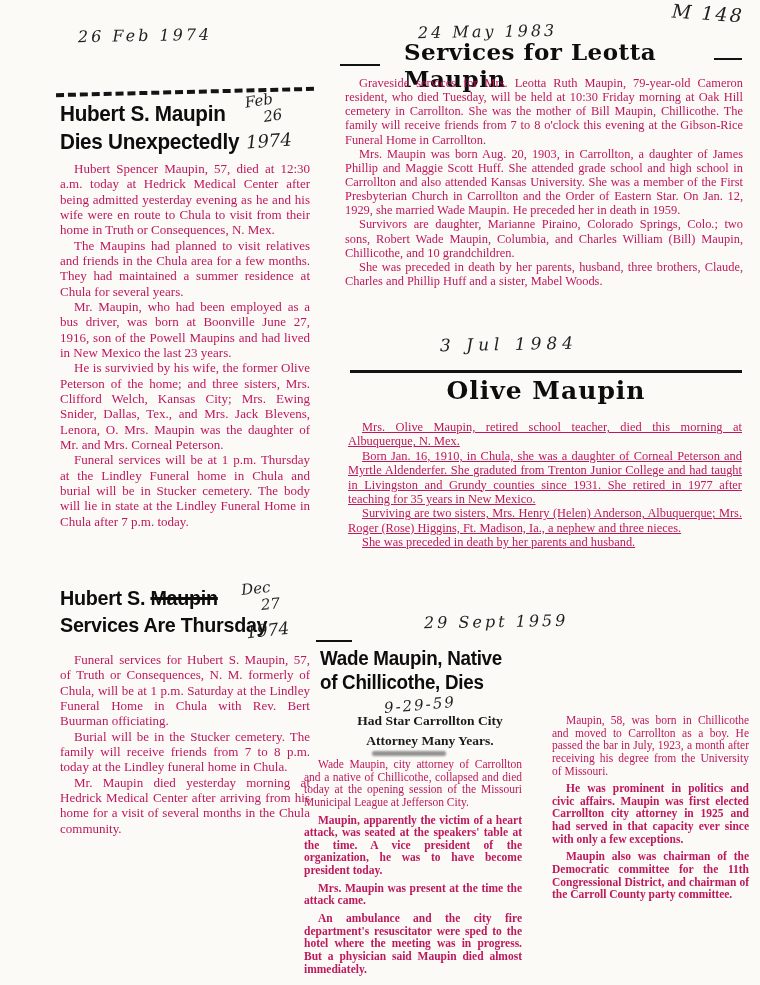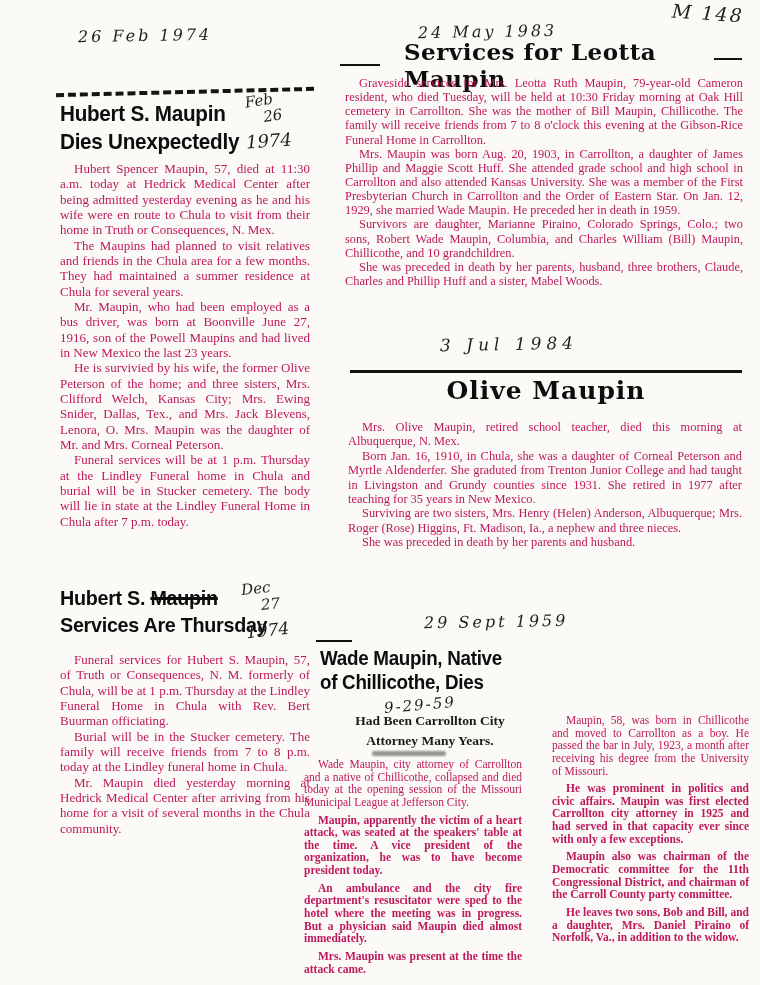--- a/index.html
+++ b/index.html
@@ -43,21 +43,21 @@
               font-family:"DejaVu Serif",serif;font-weight:700;font-size:25px;color:#0d0d0d;
               letter-spacing:1px;}
   .wade-subhead{position:absolute;left:324px;top:711px;width:212px;text-align:center;
                 font-weight:700;font-size:13.5px;line-height:1.5;color:#1a1a1a;}
   
   .col{position:absolute;text-align:justify;color:#be185d;}
   .col p{margin:0;text-indent:14px;}
   .h1-body{left:60px;top:161px;width:250px;font-size:13px;line-height:1.18;}
   .h2-body{left:60px;top:652px;width:250px;font-size:13px;line-height:1.18;}
   .leotta-body{left:345px;top:76px;width:398px;font-size:12.4px;line-height:1.14;}
-  .olive-body{left:348px;top:420px;width:394px;font-size:12.4px;line-height:1.16;}
+  .olive-body{left:348px;top:420px;width:394px;font-size:12.4px;line-height:1.16;text-decoration:underline;}
   .wade-col{font-size:11.5px;line-height:1.1;}
   .wade-col p + p{margin-top:5px;font-weight:bold;}
   .wade-col1{left:304px;top:758px;width:218px;}
   .wade-col2{left:552px;top:678px;width:197px;margin-top:36px;}
 </style>
 </head>
 <body>
 
 <div class="page">
 
@@ -71,42 +71,42 @@
     <div>Hubert S. Maupin</div>
     <div>Dies Unexpectedly</div>
   </div>
   <div class="hw hw-feb">
     <div class="d1">Feb</div>
     <div class="d2">26</div>
   </div>
   <div class="hw hw-year1">1974</div>
 
   <div class="col h1-body">
-    <p>Hubert Spencer Maupin, 57, died at 11:30 a.m. today at Hedrick Medical Center after being admitted yesterday evening as he and his wife were en route to Chula to visit from their home in Truth or Consequences, N. Mex.</p>
+    <p>Hubert Spencer Maupin, 57, died at 12:30 a.m. today at Hedrick Medical Center after being admitted yesterday evening as he and his wife were en route to Chula to visit from their home in Truth or Consequences, N. Mex.</p>
     <p>The Maupins had planned to visit relatives and friends in the Chula area for a few months. They had maintained a summer residence at Chula for several years.</p>
     <p>Mr. Maupin, who had been employed as a bus driver, was born at Boonville June 27, 1916, son of the Powell Maupins and had lived in New Mexico the last 23 years.</p>
     <p>He is survivied by his wife, the former Olive Peterson of the home; and three sisters, Mrs. Clifford Welch, Kansas City; Mrs. Ewing Snider, Dallas, Tex., and Mrs. Jack Blevens, Lenora, O. Mrs. Maupin was the daughter of Mr. and Mrs. Corneal Peterson.</p>
     <p>Funeral services will be at 1 p.m. Thursday at the Lindley Funeral home in Chula and burial will be in Stucker cemetery. The body will lie in state at the Lindley Funeral Home in Chula after 7 p.m. today.</p>
   </div>
 
   <div class="head-sans h2-head">
     <div>
       <span>Hubert S.</span>
       <span class="struck">Maupin</span>
     </div>
     <div>Services Are Thursday</div>
   </div>
   <div class="hw hw-dec">
     <div class="d1">Dec</div>
     <div class="d2">27</div>
   </div>
   <div class="hw hw-year2">1974</div>
 
   <div class="col h2-body">
-    <p>Funeral services for Hubert S. Maupin, 57, of Truth or Consequences, N. M. formerly of Chula, will be at 1 p.m. Thursday at the Lindley Funeral Home in Chula with Rev. Bert Buurman officiating.</p>
+    <p>Funeral services for Hubert S. Maupin, 57, of Truth or Consequences, N. M. formerly of Chula, will be at 1 p.m. Saturday at the Lindley Funeral Home in Chula with Rev. Bert Buurman officiating.</p>
     <p>Burial will be in the Stucker cemetery. The family will receive friends from 7 to 8 p.m. today at the Lindley funeral home in Chula.</p>
     <p>Mr. Maupin died yesterday morning at Hedrick Medical Center after arriving from his home for a visit of several months in the Chula community.</p>
   </div>
 
   <div class="hw hw-leotta">24 May 1983</div>
   <div class="rule rule-leotta-l"></div>
   <div class="rule rule-leotta-r"></div>
   <div class="leotta-head">Services for Leotta Maupin</div>
 
   <div class="col leotta-body">
@@ -128,31 +128,30 @@
   </div>
 
   <div class="hw hw-wade">29 Sept 1959</div>
   <div class="rule rule-wade"></div>
   <div class="head-sans wade-head">
     <div>Wade Maupin, Native</div>
     <div>of Chillicothe, Dies</div>
   </div>
   <div class="hw hw-wade-note">9-29-59</div>
   <div class="wade-subhead">
-    <div>Had Been Carrollton City</div>
+    <div>Had Star Carrollton City</div>
     <div>Attorney Many Years.</div>
   </div>
   <div class="smudge"></div>
 
   <div class="col wade-col wade-col1">
     <p>Wade Maupin, city attorney of Carrollton and a native of Chillicothe, collapsed and died today at the opening session of the Missouri Municipal League at Jefferson City.</p>
     <p>Maupin, apparently the victim of a heart attack, was seated at the speakers' table at the time. A vice president of the organization, he was to have become president today.</p>
+    <p>Mrs. Maupin was present at the time the attack came.</p>
     <p>An ambulance and the city fire department's resuscitator were sped to the hotel where the meeting was in progress. But a physician said Maupin died almost immediately.</p>
-    <p>Mrs. Maupin was present at the time the attack came.</p>
   </div>
   <div class="col wade-col wade-col2">
     <p>Maupin, 58, was born in Chillicothe and moved to Carrollton as a boy. He passed the bar in July, 1923, a month after receiving his degree from the University of Missouri.</p>
     <p>He was prominent in politics and civic affairs. Maupin was first elected Carrollton city attorney in 1925 and had served in that capacity ever since with only a few exceptions.</p>
     <p>Maupin also was chairman of the Democratic committee for the 11th Congressional District, and chairman of the Carroll County party committee.</p>
-    <p>He leaves two sons, Bob and Bill, and a daughter, Mrs. Daniel Piraino of Norfolk, Va., in addition to the widow.</p>
   </div>
 
 </div>
 
 </body></html>

